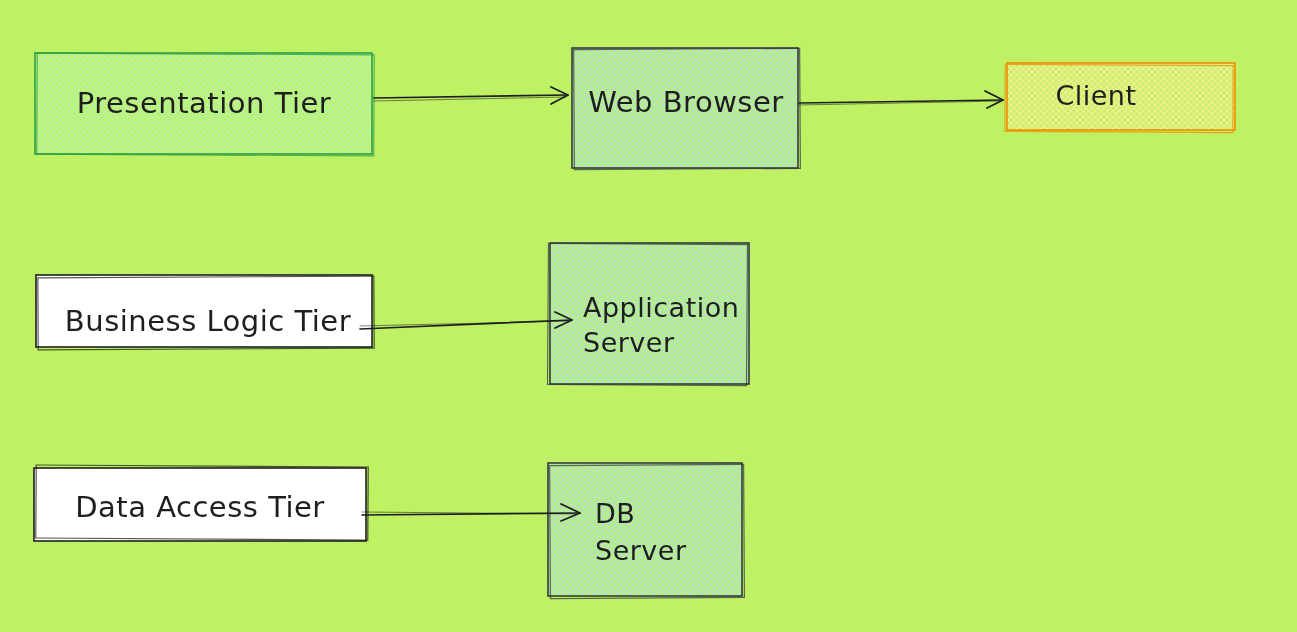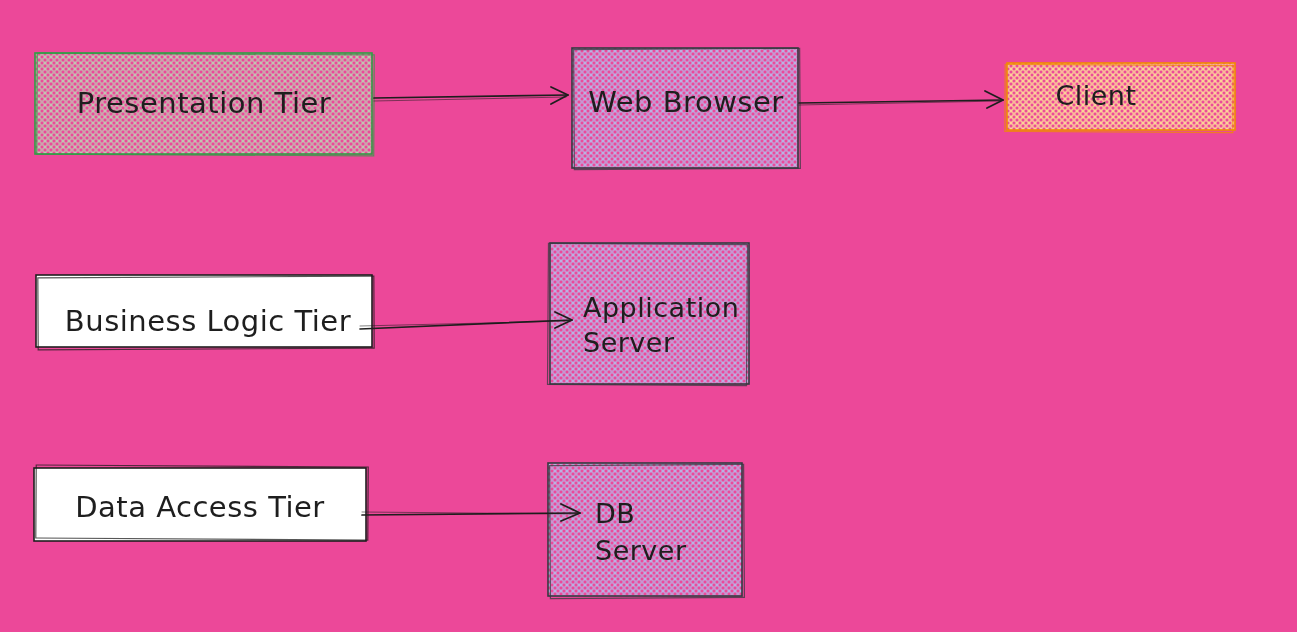--- a/index.html
+++ b/index.html
@@ -7,21 +7,21 @@
     padding: 0;
     background: #ffffff;
     width: 1297px;
     height: 632px;
     overflow: hidden;
   }
   .canvas-wrap {
     position: relative;
     width: 1297px;
     height: 632px;
-    background: #ec4899;
+    background: #bef264;
     text-decoration: underline;
   }
   svg {
     display: block;
     font-family: "DejaVu Sans", sans-serif;
   }
   .node-label {
     fill: #1e1e1e;
     letter-spacing: 0.5px;
   }

